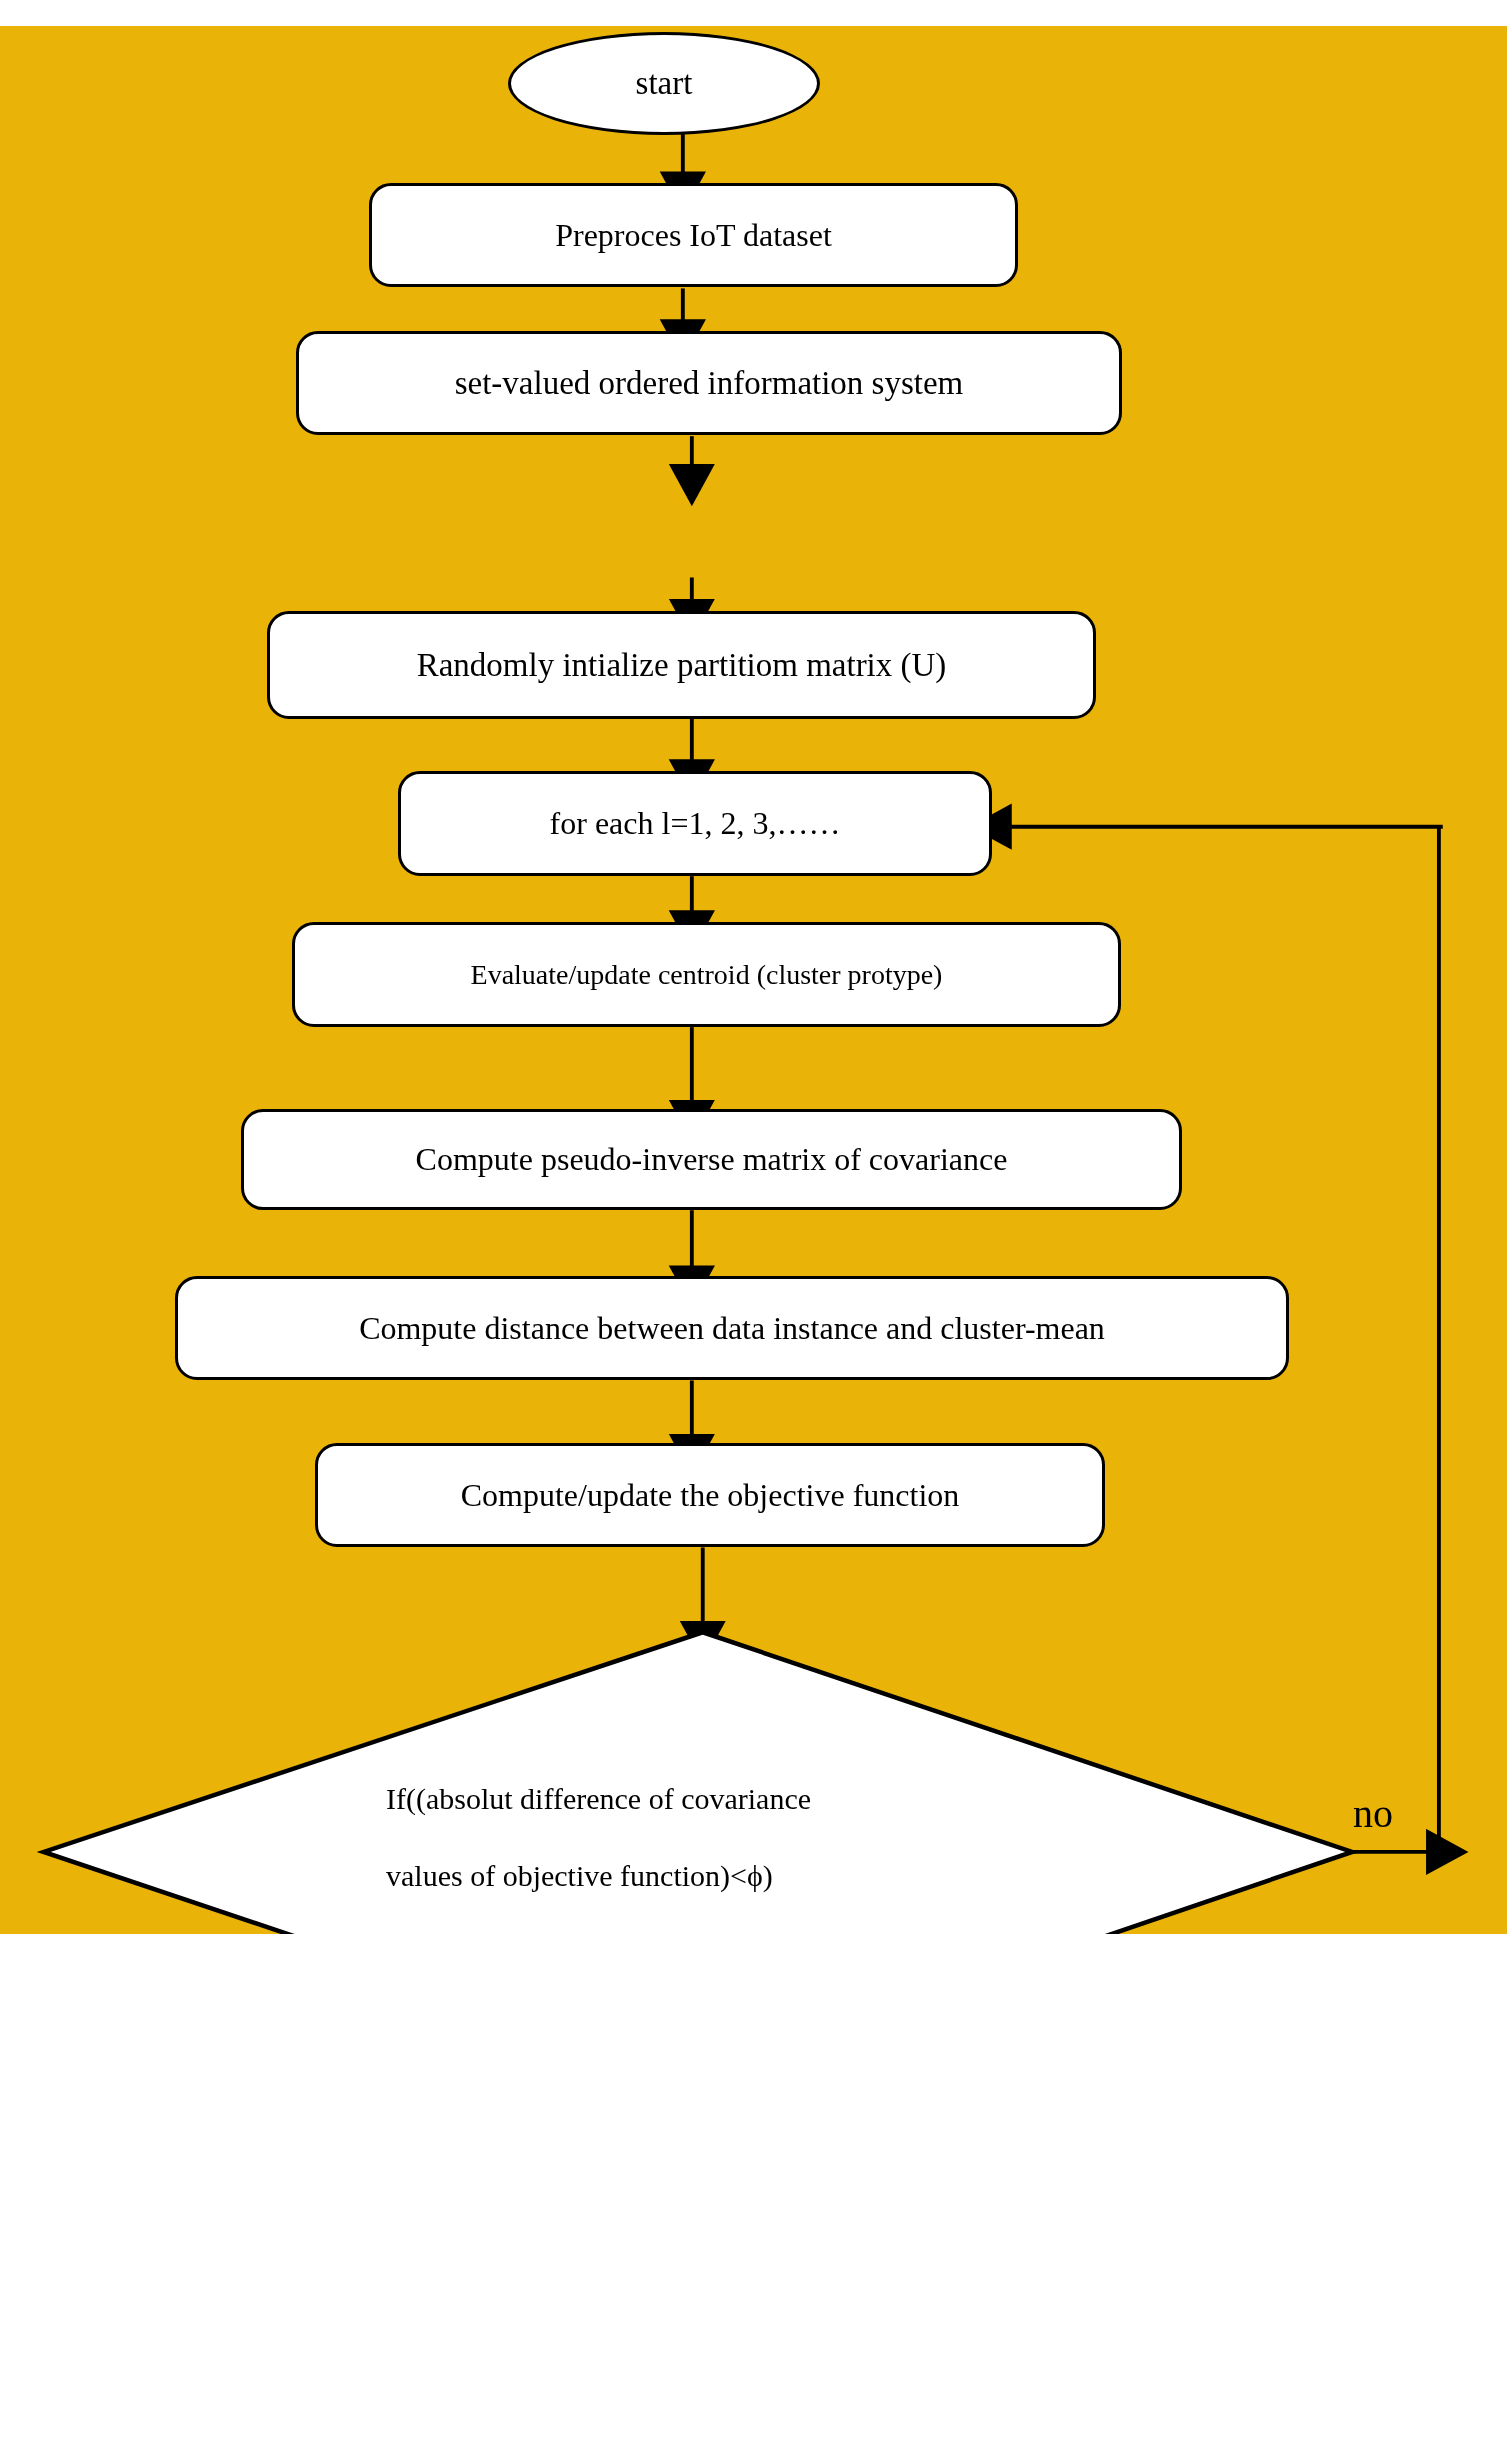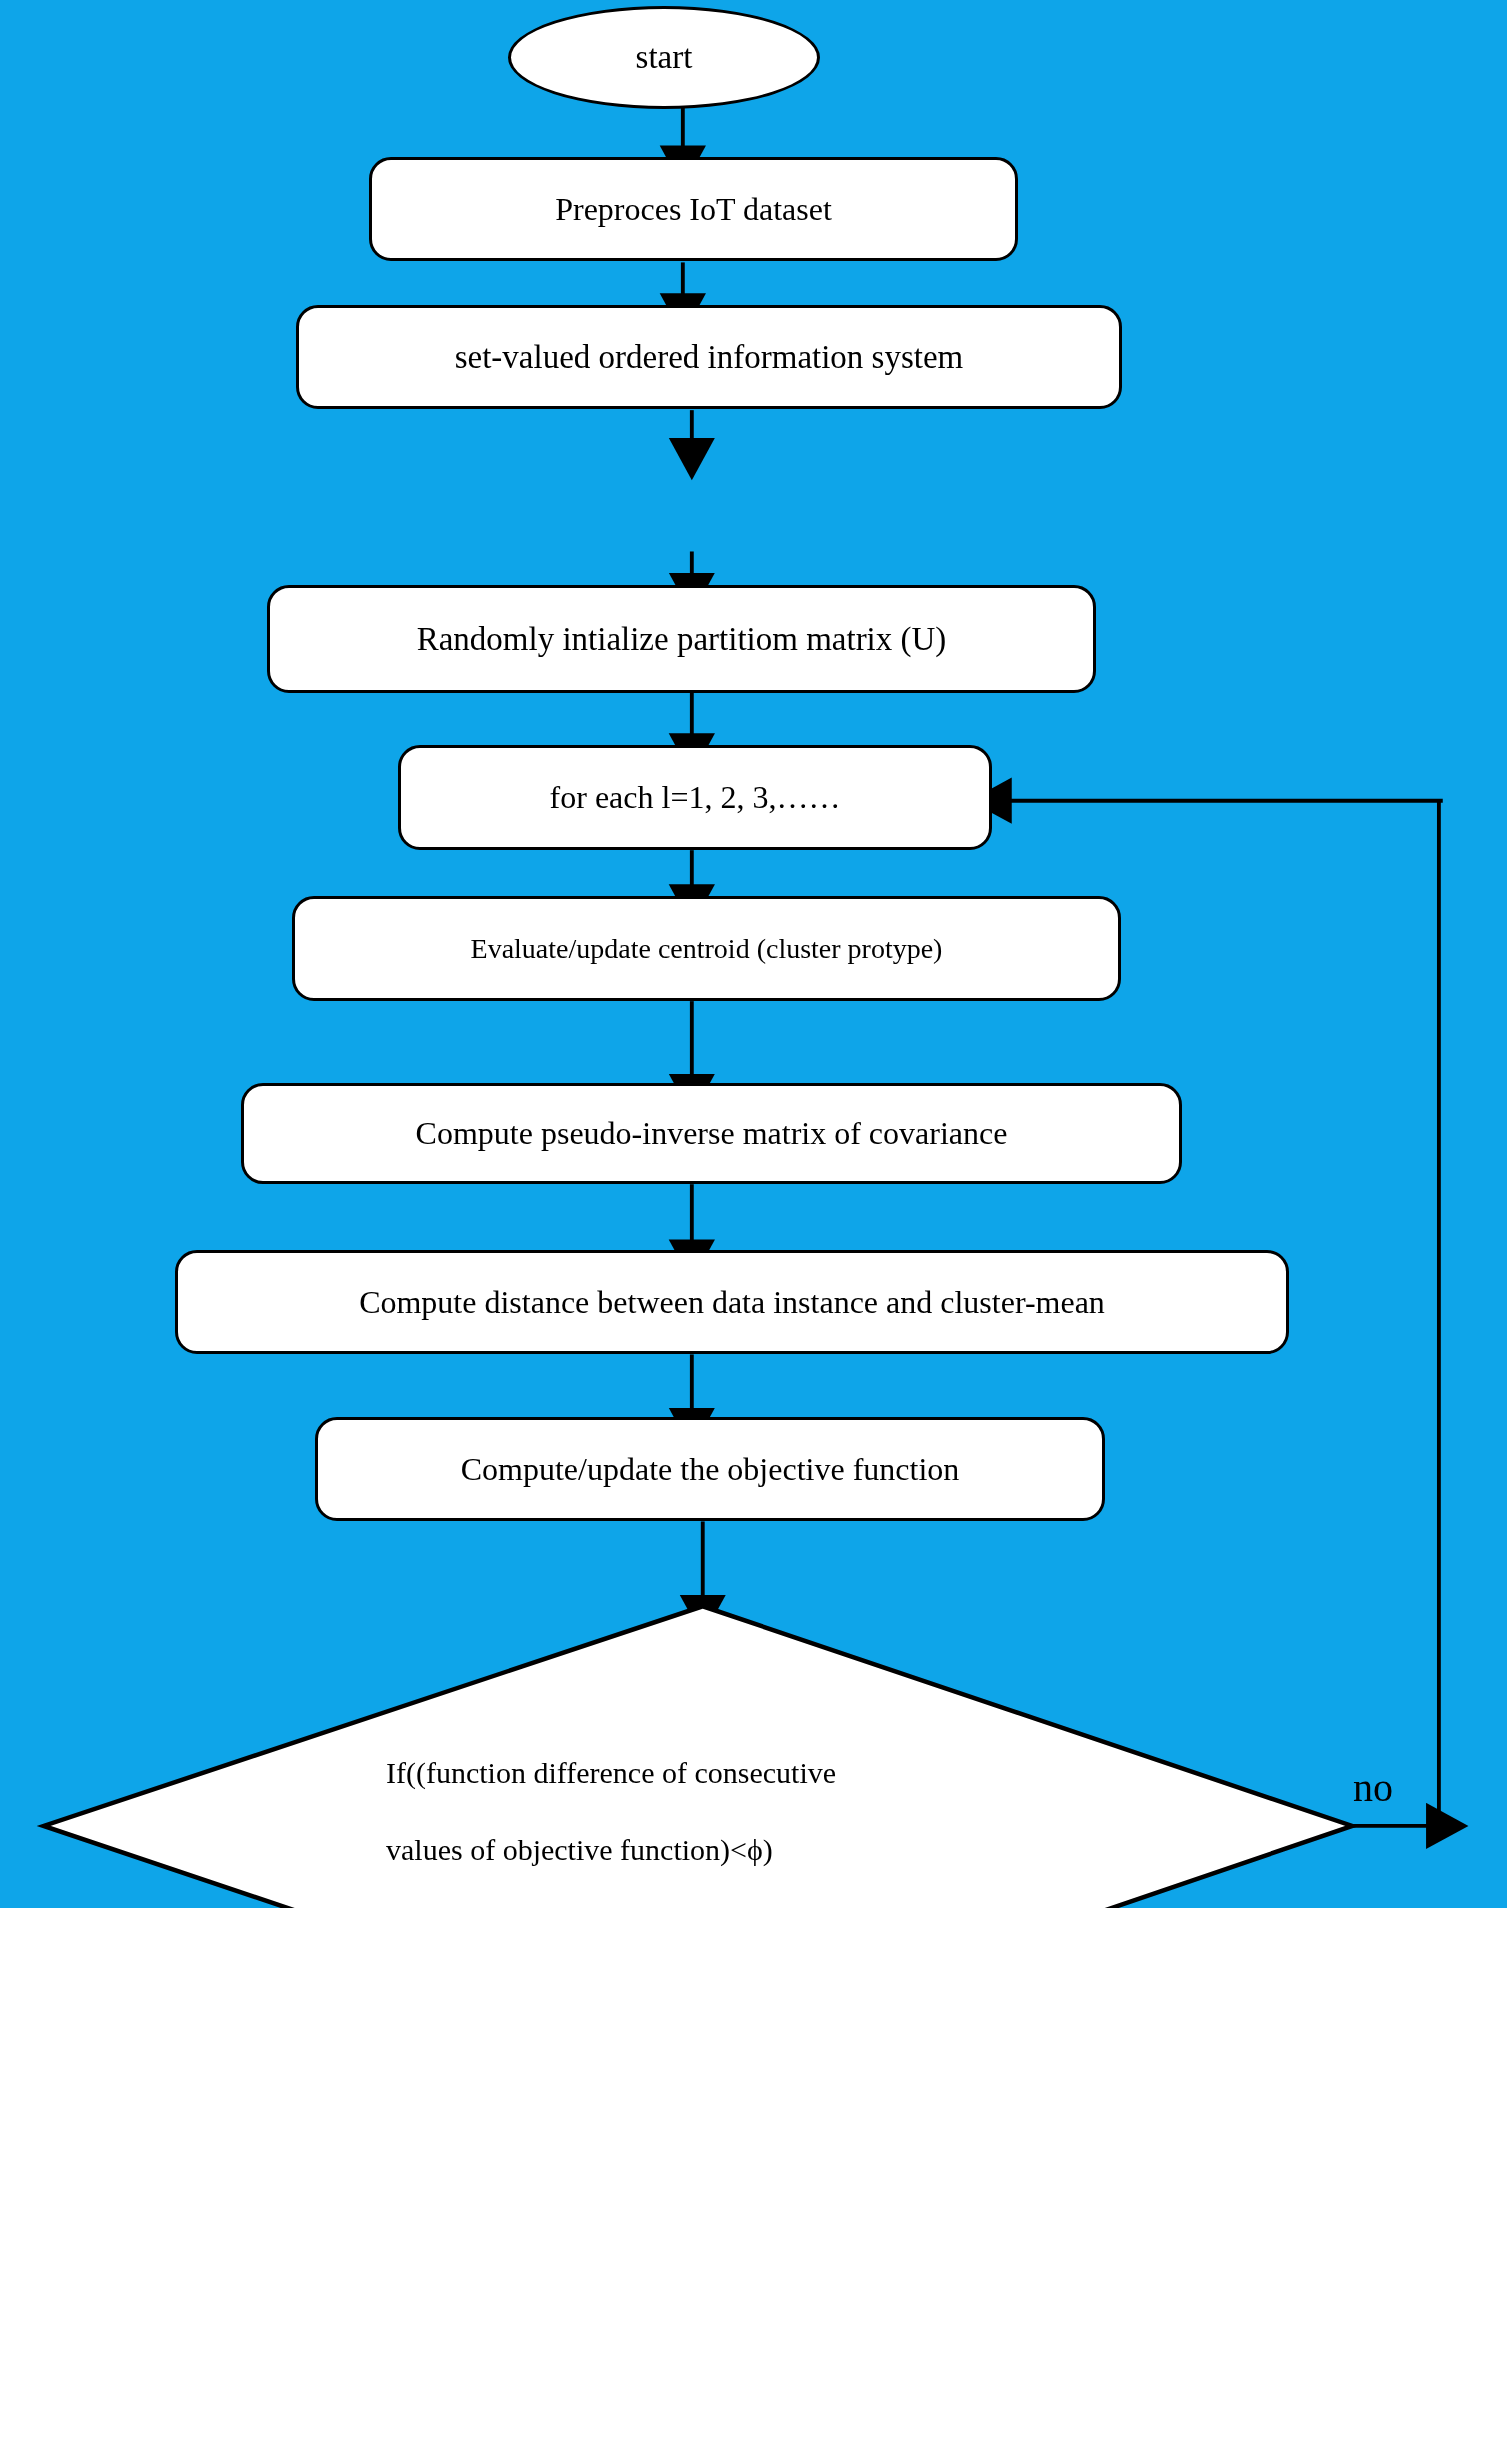--- a/index.html
+++ b/index.html
@@ -1,17 +1,17 @@
 <!DOCTYPE html>
 <html style="font-size:10.3px"><head>
 <meta charset="utf-8">
 <style>
   html,body{margin:0;padding:0;background:#ffffff;}
   body{width:1507px;height:2450px;font-family:"Liberation Serif",serif;}
-  #stage{position:relative;width:1507px;height:1908px;background:#0ea5e9;overflow:hidden;}
+  #stage{position:relative;width:1507px;height:1908px;background:#eab308;overflow:hidden;margin-top:26px;}
   svg.layer{position:absolute;left:0;top:0;width:1507px;height:2450px;}
   .node{position:absolute;display:flex;align-items:center;justify-content:center;text-align:center;color:#000;box-sizing:border-box;}
   .proc{border:3.9px solid #000;border-radius:22px;background:#fff;}
   .term{border:3.9px solid #000;border-radius:50%;background:#fff;}
   .lbl{position:absolute;color:#000;font-family:"Liberation Serif",serif;}
   .dmd-txt{position:absolute;color:#000;text-align:justify;line-height:2.55;}
 </style>
 </head>
 <body>
 
@@ -90,21 +90,21 @@
 
   <div class="node proc" style="left:175px;top:1250px;width:1114px;height:104px;font-size:32px;">
     <span>Compute distance between data instance and cluster-mean</span>
   </div>
 
   <div class="node proc" style="left:315px;top:1417px;width:790px;height:104px;font-size:32px;">
     <span>Compute/update the objective function</span>
   </div>
 
   <div class="dmd-txt" style="left:386px;top:1735px;width:604px;font-size:30px;">
-    <div>If((function  difference  of  consecutive</div>
+    <div>If((absolut  difference  of  covariance</div>
     <div>values of objective function)&lt;ϕ)</div>
   </div>
 
   <div class="lbl" style="left:1353px;top:1764px;font-size:40px;">
     <span>no</span>
   </div>
 
   <div class="lbl" style="left:569px;top:2050px;font-size:40px;">
     <span>yes</span>
   </div>

